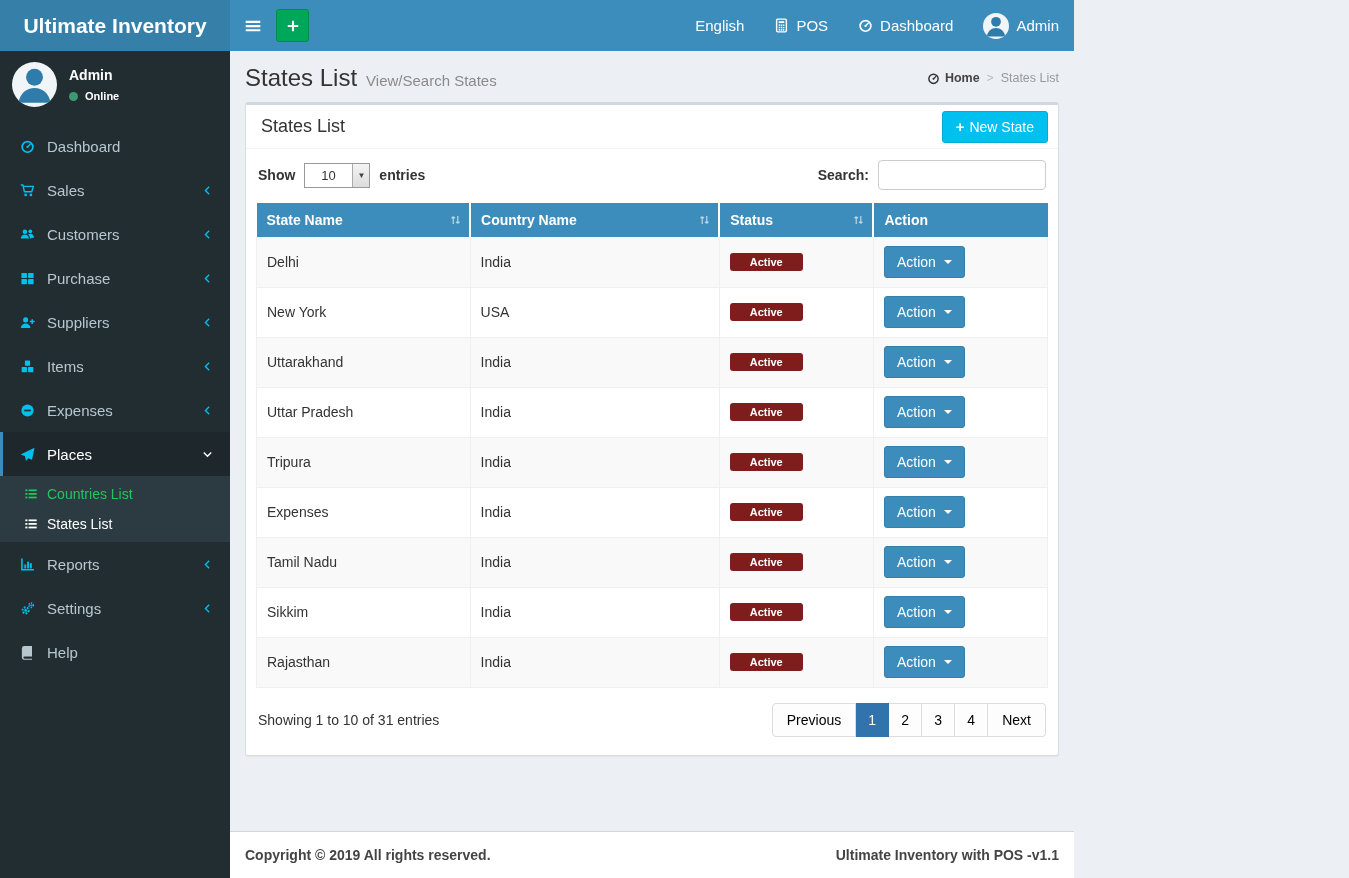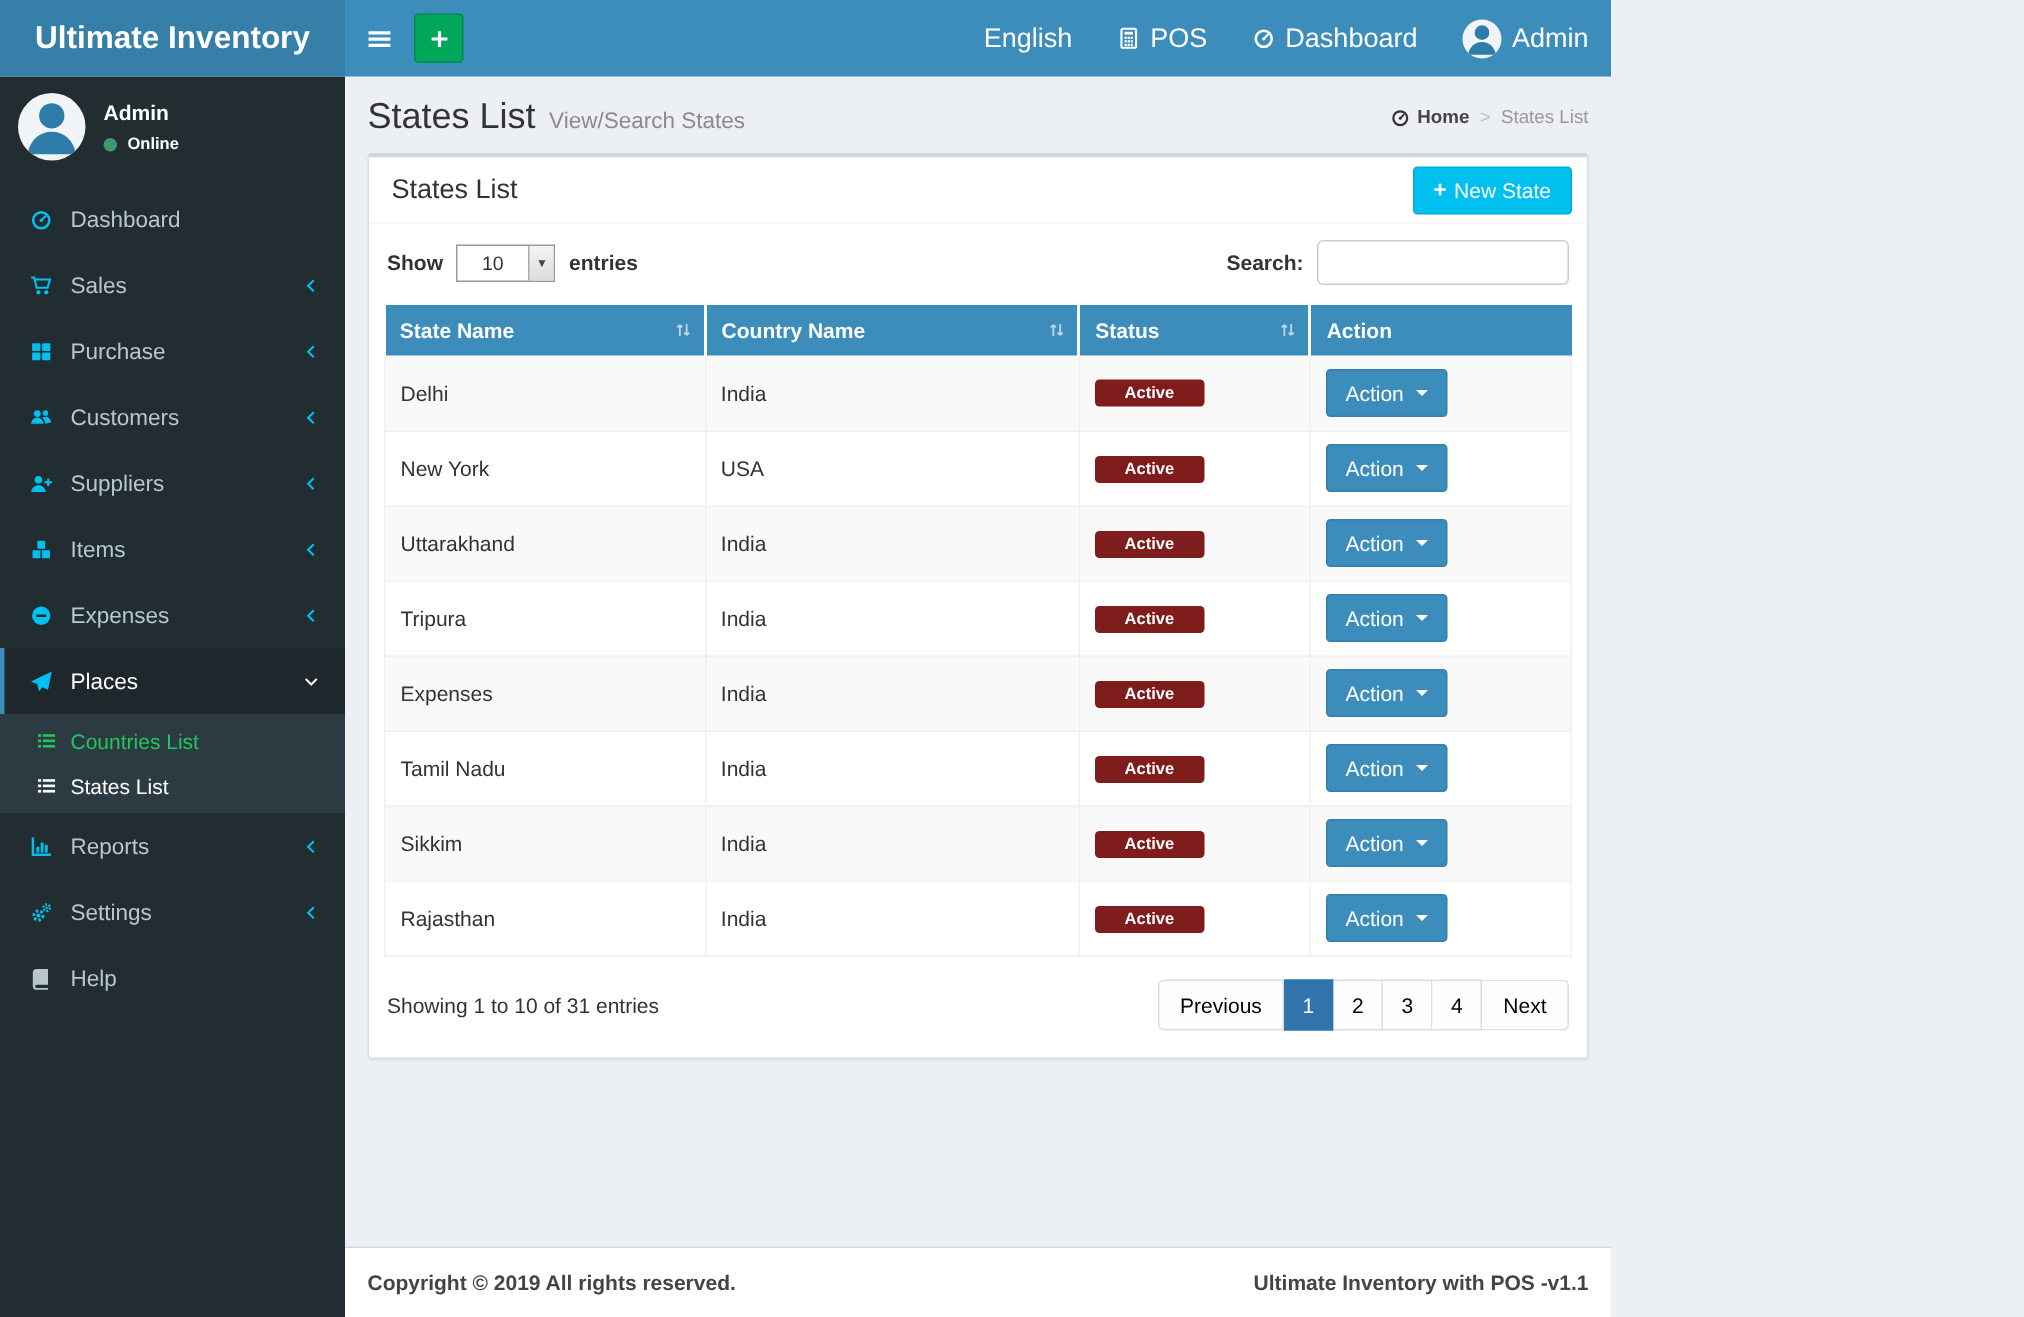--- a/index.html
+++ b/index.html
@@ -14,21 +14,21 @@
 
   
   .main-header { position:absolute; top:0; left:0; right:0; height:51px; display:flex; z-index:20; }
   .logo { width:230px; background:#367fa9; color:#fff; display:flex; align-items:center; justify-content:center; font-size:21px; font-weight:700; }
   .navbar { flex:1; background:#3c8dbc; display:flex; align-items:center; }
   .sidebar-toggle { width:46px; height:51px; display:flex; align-items:center; justify-content:center; color:#fff; }
   .sidebar-toggle .icon { font-size:18px; }
   .add-btn { width:33px; height:33px; background:#00a65a; border:1px solid #008d4c; border-radius:3px; color:#fff; display:flex; align-items:center; justify-content:center; }
   .add-btn .icon { font-size:14px; }
   .navbar-right { margin-left:auto; display:flex; align-items:stretch; height:51px; }
-  .navbar-right > a { display:flex; align-items:center; gap:7px; padding:0 15px; color:#fff; font-size:18px; text-decoration:none; }
+  .navbar-right > a { display:flex; align-items:center; gap:7px; padding:0 15px; color:#fff; font-size:15px; text-decoration:none; }
   .avatar { border-radius:50%; overflow:hidden; background:#f2f5f7; color:#2f7cab; display:inline-flex; flex:none; }
   .avatar svg { width:100%; height:100%; }
   .avatar.sm { width:26px; height:26px; }
   .avatar.lg { width:45px; height:45px; }
 
   
   .main-sidebar { position:absolute; top:51px; left:0; bottom:0; width:230px; background:#222d32; z-index:10; }
   .user-panel { display:flex; gap:12px; padding:11px 10px 12px 12px; }
   .user-name { color:#fff; font-weight:700; font-size:14px; margin-top:5px; }
   .user-status { color:#fff; font-size:11px; font-weight:700; display:flex; align-items:center; gap:7px; margin-top:7px; text-decoration:none; }
@@ -206,49 +206,49 @@
               </svg>
             </span>
             <span data-interactable="false">Sales</span>
             <span class="icon chevron" data-interactable="false">
               <svg viewBox="0 0 16 16">
                 <path fill="none" stroke="currentColor" stroke-width="2" d="M10.4 2.6 5 8l5.4 5.4"></path>
               </svg>
             </span>
           </a>
         </li>
+        <li data-id="customers">
+          <a class="menu-link" data-interactable="true">
+            <span class="icon" data-interactable="false">
+              <svg viewBox="0 0 16 16" fill="currentColor">
+                <circle cx="5.2" cy="5" r="2.4"></circle>
+                <circle cx="11" cy="4.6" r="2"></circle>
+                <path d="M.8 12.3c.4-2.8 2.2-4.4 4.4-4.4s4 1.6 4.4 4.4z"></path>
+                <path d="M10.8 12.3c-.2-1.9-1-3.5-2.2-4.4.8-.5 1.6-.7 2.5-.7 2 0 3.6 1.4 4 4z"></path>
+              </svg>
+            </span>
+            <span data-interactable="false">Customers</span>
+            <span class="icon chevron" data-interactable="false">
+              <svg viewBox="0 0 16 16">
+                <path fill="none" stroke="currentColor" stroke-width="2" d="M10.4 2.6 5 8l5.4 5.4"></path>
+              </svg>
+            </span>
+          </a>
+        </li>
         <li data-id="purchase">
           <a class="menu-link" data-interactable="true">
             <span class="icon" data-interactable="false">
               <svg viewBox="0 0 16 16" fill="currentColor">
                 <rect x="1.5" y="2" width="5.9" height="5.4" rx=".6"></rect>
                 <rect x="8.6" y="2" width="5.9" height="5.4" rx=".6"></rect>
                 <rect x="1.5" y="8.6" width="5.9" height="5.4" rx=".6"></rect>
                 <rect x="8.6" y="8.6" width="5.9" height="5.4" rx=".6"></rect>
               </svg>
             </span>
             <span data-interactable="false">Purchase</span>
-            <span class="icon chevron" data-interactable="false">
-              <svg viewBox="0 0 16 16">
-                <path fill="none" stroke="currentColor" stroke-width="2" d="M10.4 2.6 5 8l5.4 5.4"></path>
-              </svg>
-            </span>
-          </a>
-        </li>
-        <li data-id="customers">
-          <a class="menu-link" data-interactable="true">
-            <span class="icon" data-interactable="false">
-              <svg viewBox="0 0 16 16" fill="currentColor">
-                <circle cx="5.2" cy="5" r="2.4"></circle>
-                <circle cx="11" cy="4.6" r="2"></circle>
-                <path d="M.8 12.3c.4-2.8 2.2-4.4 4.4-4.4s4 1.6 4.4 4.4z"></path>
-                <path d="M10.8 12.3c-.2-1.9-1-3.5-2.2-4.4.8-.5 1.6-.7 2.5-.7 2 0 3.6 1.4 4 4z"></path>
-              </svg>
-            </span>
-            <span data-interactable="false">Customers</span>
             <span class="icon chevron" data-interactable="false">
               <svg viewBox="0 0 16 16">
                 <path fill="none" stroke="currentColor" stroke-width="2" d="M10.4 2.6 5 8l5.4 5.4"></path>
               </svg>
             </span>
           </a>
         </li>
         <li data-id="suppliers">
           <a class="menu-link" data-interactable="true">
             <span class="icon" data-interactable="false">
@@ -496,20 +496,29 @@
                 <tr data-interactable="false">
                   <td data-interactable="false">Uttarakhand</td>
                   <td data-interactable="false">India</td>
                   <td data-interactable="false"><span class="badge" data-interactable="false">Active</span></td>
                   <td data-interactable="false"><button class="btn-action" data-interactable="true">
                       <span data-interactable="false">Action</span>
                       <span class="caret" data-interactable="false"></span>
                     </button></td>
                 </tr>
                 <tr data-interactable="false">
+                  <td data-interactable="false">Uttar Pradesh</td>
+                  <td data-interactable="false">India</td>
+                  <td data-interactable="false"><span class="badge" data-interactable="false">Active</span></td>
+                  <td data-interactable="false"><button class="btn-action" data-interactable="true">
+                      <span data-interactable="false">Action</span>
+                      <span class="caret" data-interactable="false"></span>
+                    </button></td>
+                </tr>
+                <tr data-interactable="false">
                   <td data-interactable="false">Tripura</td>
                   <td data-interactable="false">India</td>
                   <td data-interactable="false"><span class="badge" data-interactable="false">Active</span></td>
                   <td data-interactable="false"><button class="btn-action" data-interactable="true">
                       <span data-interactable="false">Action</span>
                       <span class="caret" data-interactable="false"></span>
                     </button></td>
                 </tr>
                 <tr data-interactable="false">
                   <td data-interactable="false">Expenses</td>

